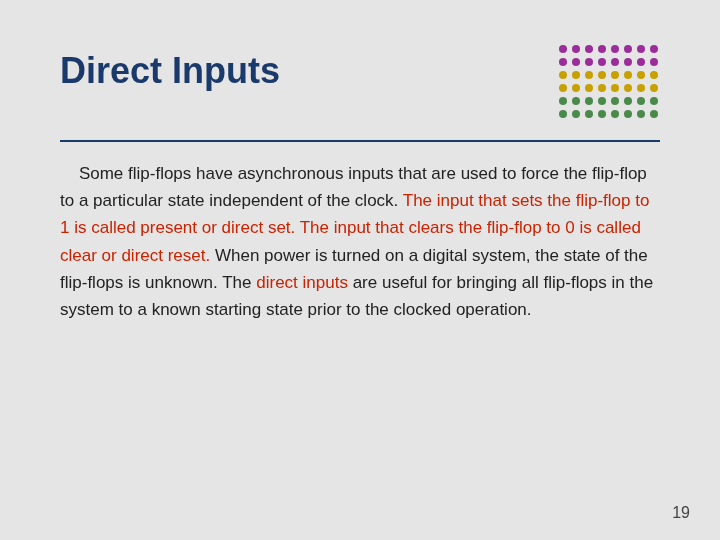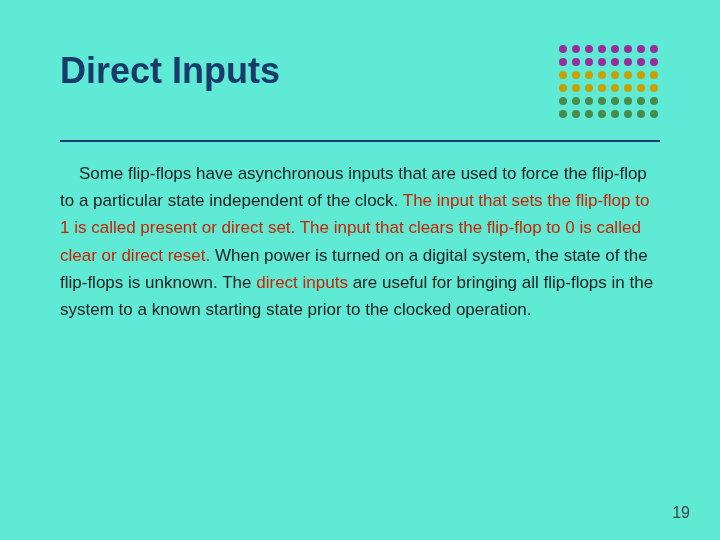--- a/index.html
+++ b/index.html
@@ -12,21 +12,21 @@
       width: 720px;
       height: 540px;
       background: #ffffff;
       font-family: Arial, sans-serif;
       overflow: hidden;
     }
 
     .slide {
       width: 720px;
       height: 540px;
-      background: #5eead4;
+      background: #e5e5e5;
       position: relative;
       padding: 40px 60px 40px 60px;
     }
 
     .header {
       display: flex;
       justify-content: space-between;
       align-items: flex-start;
       margin-bottom: 20px;
     }

